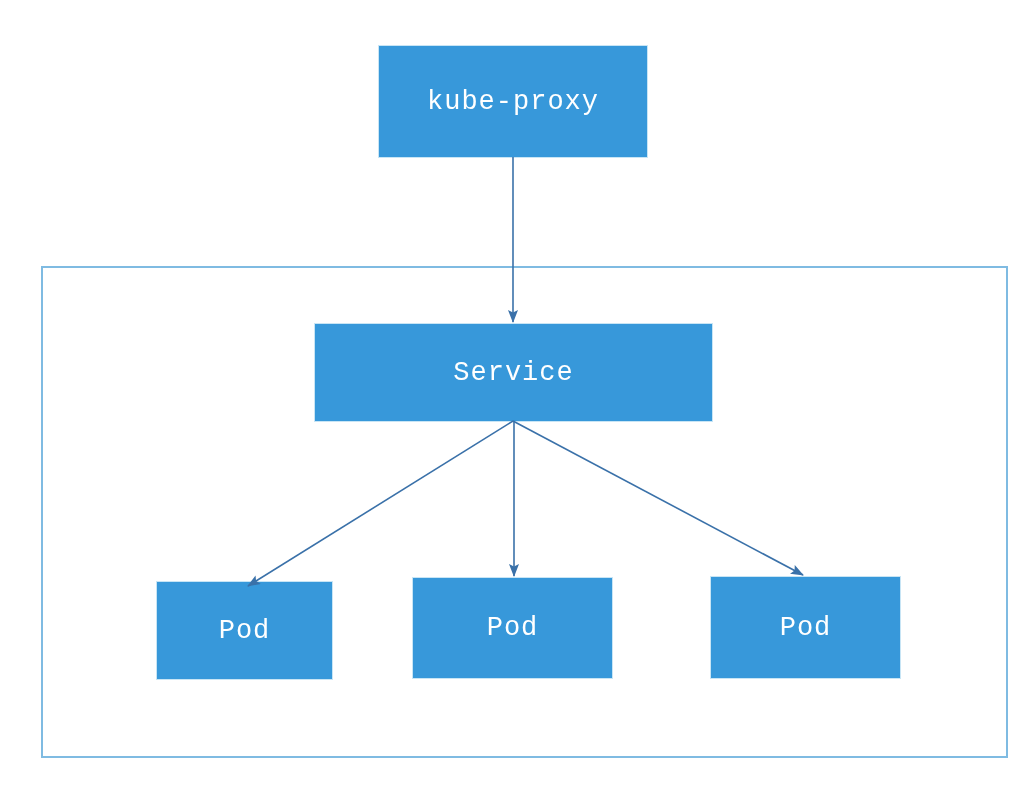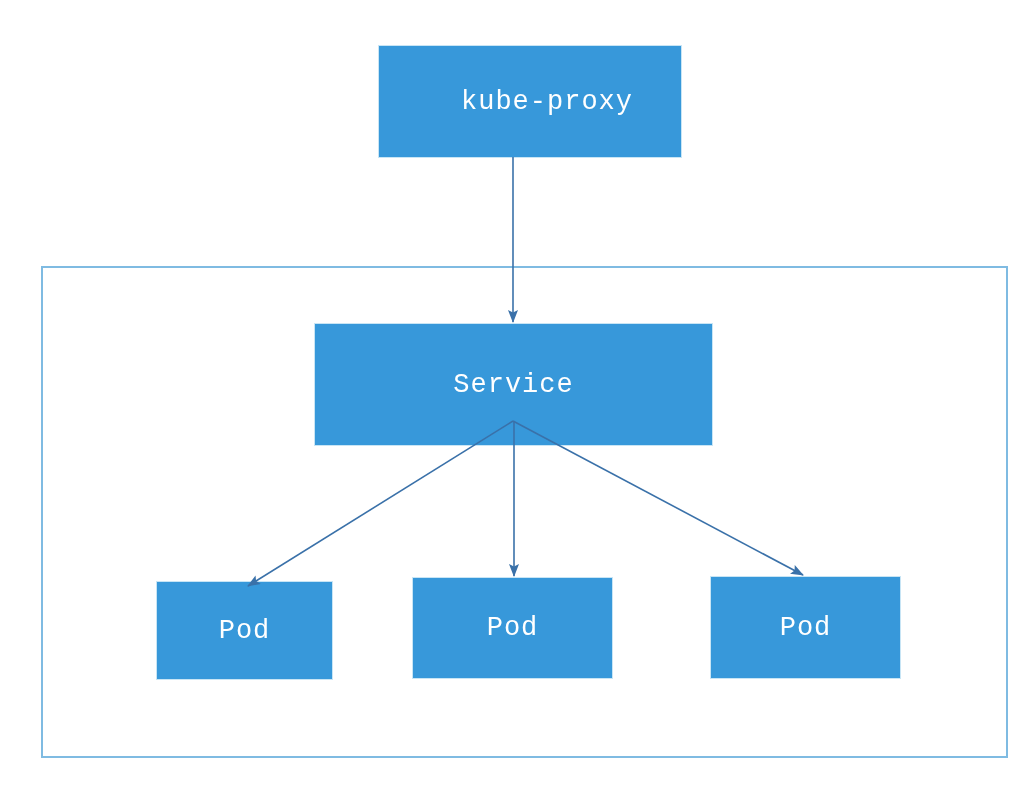--- a/index.html
+++ b/index.html
@@ -30,22 +30,22 @@
     background: var(--node-fill, #3798da);
     box-shadow: 0 0 0 1px rgba(190, 224, 243, 0.85);
     color: var(--node-text, #ffffff);
     display: flex;
     align-items: center;
     justify-content: center;
     font-size: 27px;
     letter-spacing: 1px;
     z-index: 2;
   }
-  .node-kube-proxy { left: 379px; top: 46px;  width: 268px; height: 111px; padding-left: 34px; }
-  .node-service    { left: 315px; top: 324px; width: 397px; height: 121px; font-family: Liberation Mono, monospace;  }
+  .node-kube-proxy { left: 379px; top: 46px;  width: 268px; height: 111px; }
+  .node-service    { left: 315px; top: 324px; width: 397px; height: 97px; font-family: Liberation Mono, monospace;  }
   .node-pod-1      { left: 157px; top: 582px; width: 175px; height: 97px;  }
   .node-pod-2      { left: 413px; top: 578px; width: 199px; height: 100px; }
   .node-pod-3      { left: 711px; top: 577px; width: 189px; height: 101px; }
   .edges-layer {
     position: absolute;
     left: 0;
     top: 0;
     z-index: 3;
     pointer-events: none;
   }

